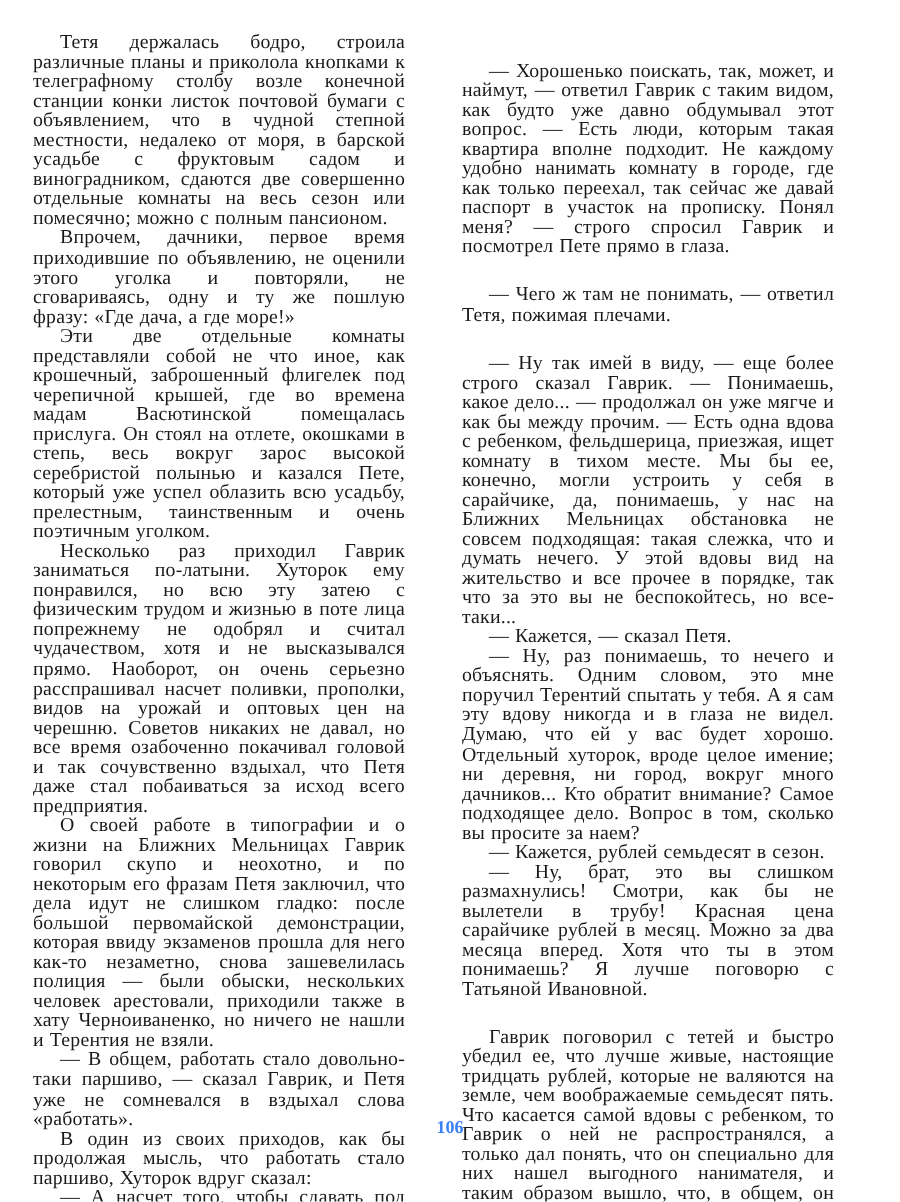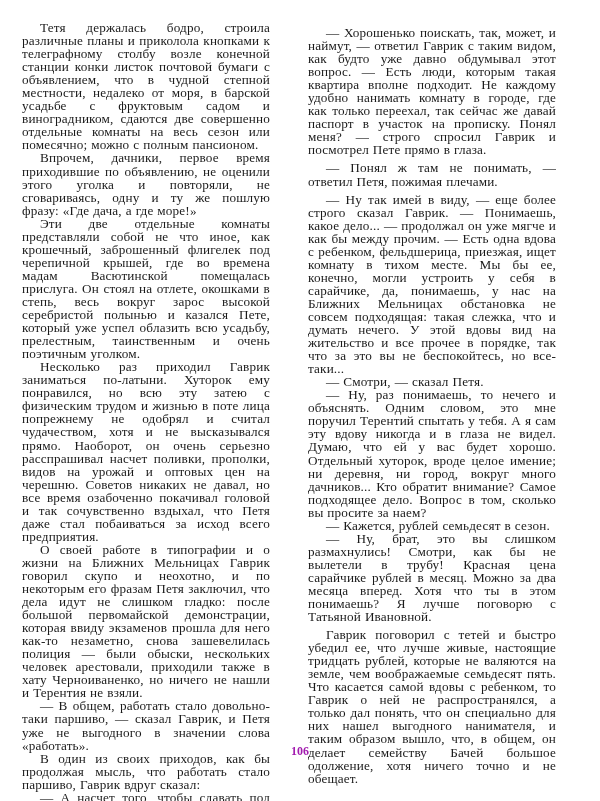--- a/index.html
+++ b/index.html
@@ -32,51 +32,51 @@
       letter-spacing: 0.15px;
       word-spacing: 0.5px;
       hyphens: manual;
     }
     .col-left { left: 22px; }
     .col-right { left: 308px; }
     .para {
       margin: 0;
       text-indent: 18px;
     }
-    .para.gap { margin-top: 5px; }
+    .para.gap { margin-top: 19px; }
     .page-number {
       position: absolute;
       left: 291px;
       top: 744px;
       font-size: 12px;
       font-weight: bold;
-      color: #a21caf;
+      color: #3b82f6;
     }
   </style>
 </head>
 <body>
 
 <div class="page">
 
   <div class="column col-left">
     <p class="para">Тетя держалась бодро, строила различные планы и приколола кнопками к телеграфному столбу возле конечной станции конки листок почтовой бумаги с объявлением, что в чудной степной местности, недалеко от моря, в барской усадьбе с фруктовым садом и виноградником, сдаются две совершенно отдельные комнаты на весь сезон или помесячно; можно с полным пансионом.</p>
     <p class="para">Впрочем, дачники, первое время приходившие по объявлению, не оценили этого уголка и повторяли, не сговариваясь, одну и ту же пошлую фразу: «Где дача, а где море!»</p>
     <p class="para">Эти две отдельные комнаты представляли собой не что иное, как крошечный, заброшенный флигелек под черепичной крышей, где во времена мадам Васютинской помещалась прислуга. Он стоял на отлете, окошками в степь, весь вокруг зарос высокой серебристой полынью и казался Пете, который уже успел облазить всю усадьбу, прелестным, таинственным и очень поэтичным уголком.</p>
     <p class="para">Несколько раз приходил Гаврик заниматься по-латыни. Хуторок ему понравился, но всю эту затею с физическим трудом и жизнью в поте лица попрежнему не одобрял и считал чудачеством, хотя и не высказывался прямо. Наоборот, он очень серьезно расспрашивал насчет поливки, прополки, видов на урожай и оптовых цен на черешню. Советов никаких не давал, но все время озабоченно покачивал головой и так сочувственно вздыхал, что Петя даже стал побаиваться за исход всего предприятия.</p>
     <p class="para">О своей работе в типографии и о жизни на Ближних Мельницах Гаврик говорил скупо и неохотно, и по некоторым его фразам Петя заключил, что дела идут не слишком гладко: после большой первомайской демонстрации, которая ввиду экзаменов прошла для него как-то незаметно, снова зашевелилась полиция — были обыски, нескольких человек арестовали, приходили также в хату Черноиваненко, но ничего не нашли и Терентия не взяли.</p>
-    <p class="para">— В общем, работать стало довольно-таки паршиво, — сказал Гаврик, и Петя уже не выгодного в значении слова «работать».</p>
-    <p class="para">В один из своих приходов, как бы продолжая мысль, что работать стало паршиво, Гаврик вдруг сказал:</p>
+    <p class="para">— В общем, работать стало довольно-таки паршиво, — сказал Гаврик, и Петя уже не сомневался в вздыхал слова «работать».</p>
+    <p class="para">В один из своих приходов, как бы продолжая мысль, что работать стало паршиво, Хуторок вдруг сказал:</p>
     <p class="para">— А насчет того, чтобы сдавать под дачников флигелек, — это, конечно, не так плохо.</p>
   </div>
 
   <div class="column col-right">
     <p class="para gap">— Хорошенько поискать, так, может, и наймут, — ответил Гаврик с таким видом, как будто уже давно обдумывал этот вопрос. — Есть люди, которым такая квартира вполне подходит. Не каждому удобно нанимать комнату в городе, где как только переехал, так сейчас же давай паспорт в участок на прописку. Понял меня? — строго спросил Гаврик и посмотрел Пете прямо в глаза.</p>
-    <p class="para gap">— Понял ж там не понимать, — ответил Петя, пожимая плечами.</p>
+    <p class="para gap">— Чего ж там не понимать, — ответил Тетя, пожимая плечами.</p>
     <p class="para gap">— Ну так имей в виду, — еще более строго сказал Гаврик. — Понимаешь, какое дело... — продолжал он уже мягче и как бы между прочим. — Есть одна вдова с ребенком, фельдшерица, приезжая, ищет комнату в тихом месте. Мы бы ее, конечно, могли устроить у себя в сарайчике, да, понимаешь, у нас на Ближних Мельницах обстановка не совсем подходящая: такая слежка, что и думать нечего. У этой вдовы вид на жительство и все прочее в порядке, так что за это вы не беспокойтесь, но все-таки...</p>
-    <p class="para">— Смотри, — сказал Петя.</p>
+    <p class="para">— Кажется, — сказал Петя.</p>
     <p class="para">— Ну, раз понимаешь, то нечего и объяснять. Одним словом, это мне поручил Терентий спытать у тебя. А я сам эту вдову никогда и в глаза не видел. Думаю, что ей у вас будет хорошо. Отдельный хуторок, вроде целое имение; ни деревня, ни город, вокруг много дачников... Кто обратит внимание? Самое подходящее дело. Вопрос в том, сколько вы просите за наем?</p>
     <p class="para">— Кажется, рублей семьдесят в сезон.</p>
     <p class="para">— Ну, брат, это вы слишком размахнулись! Смотри, как бы не вылетели в трубу! Красная цена сарайчике рублей в месяц. Можно за два месяца вперед. Хотя что ты в этом понимаешь? Я лучше поговорю с Татьяной Ивановной.</p>
     <p class="para gap">Гаврик поговорил с тетей и быстро убедил ее, что лучше живые, настоящие тридцать рублей, которые не валяются на земле, чем воображаемые семьдесят пять. Что касается самой вдовы с ребенком, то Гаврик о ней не распространялся, а только дал понять, что он специально для них нашел выгодного нанимателя, и таким образом вышло, что, в общем, он делает семейству Бачей большое одолжение, хотя ничего точно и не обещает.</p>
 
   </div>
 
   <div class="page-number">106</div>
 
 </div>

